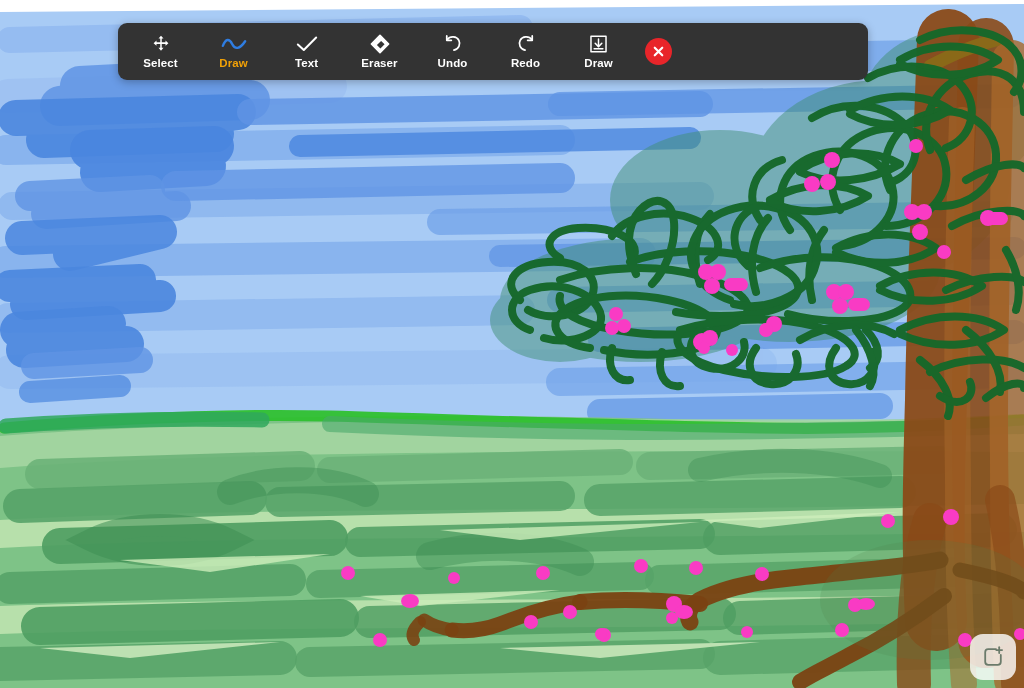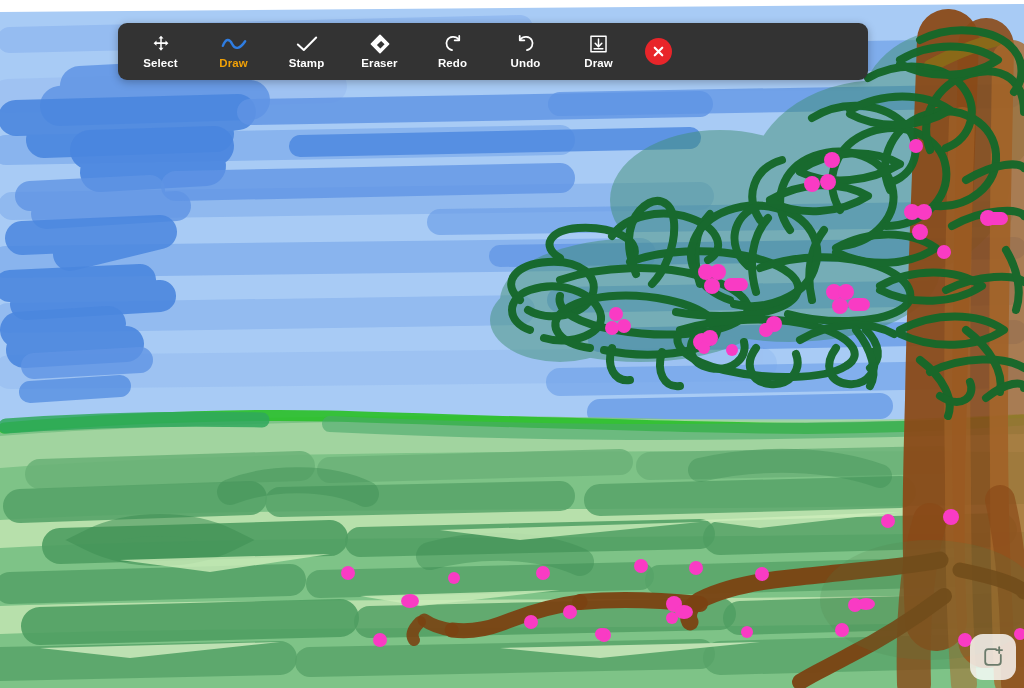--- a/index.html
+++ b/index.html
@@ -378,53 +378,53 @@
       </span>
       <span class="lbl">Draw</span>
     </div>
 
     <div class="tool">
       <span class="ico">
         <svg width="22" height="18" viewBox="0 0 24 18" fill="none" stroke="currentColor" stroke-width="2.2" stroke-linecap="round" stroke-linejoin="round">
           <path d="M2 9.5 L8.5 15.5 L22 2"></path>
         </svg>
       </span>
-      <span class="lbl">Stamp</span>
+      <span class="lbl">Text</span>
     </div>
 
 
     <div class="tool">
       <span class="ico">
         <svg width="22" height="22" viewBox="0 0 24 24" fill="none" stroke="currentColor" stroke-width="1.8" stroke-linejoin="round">
           <path d="M12 2.6 L21.4 12 L12 21.4 L2.6 12 Z" fill="currentColor"></path>
           <path d="M8.6 13.2 L13.2 8.6 L17 12.4 L12.4 17 Z" fill="#333333" stroke="none"></path>
         </svg>
       </span>
       <span class="lbl">Eraser</span>
     </div>
 
 
     <div class="tool">
       <span class="ico">
         <svg width="22" height="22" viewBox="0 0 24 24" fill="none" stroke="currentColor" stroke-width="1.9" stroke-linecap="round" stroke-linejoin="round">
+          <path d="M5.6 7.2 C9 2.8, 16 3.4, 18.4 8 C20.6 12.2, 18.2 17.6, 13 18.6"></path>
+          <path d="M5.2 3.2 L5.2 8 L10.2 8"></path>
+        </svg>
+      </span>
+      <span class="lbl">Undo</span>
+    </div>
+
+    <div class="tool">
+      <span class="ico">
+        <svg width="22" height="22" viewBox="0 0 24 24" fill="none" stroke="currentColor" stroke-width="1.9" stroke-linecap="round" stroke-linejoin="round">
           <path d="M18.4 7.2 C15 2.8, 8 3.4, 5.6 8 C3.4 12.2, 5.8 17.6, 11 18.6"></path>
           <path d="M18.8 3.2 L18.8 8 L13.8 8"></path>
         </svg>
       </span>
       <span class="lbl">Redo</span>
-    </div>
-
-    <div class="tool">
-      <span class="ico">
-        <svg width="22" height="22" viewBox="0 0 24 24" fill="none" stroke="currentColor" stroke-width="1.9" stroke-linecap="round" stroke-linejoin="round">
-          <path d="M5.6 7.2 C9 2.8, 16 3.4, 18.4 8 C20.6 12.2, 18.2 17.6, 13 18.6"></path>
-          <path d="M5.2 3.2 L5.2 8 L10.2 8"></path>
-        </svg>
-      </span>
-      <span class="lbl">Undo</span>
     </div>
 
 
     <div class="tool">
       <span class="ico">
         <svg width="21" height="22" viewBox="0 0 24 24" fill="none" stroke="currentColor" stroke-width="1.7" stroke-linecap="round" stroke-linejoin="round">
           <path d="M3.4 3.2h17.2v17.6H3.4z"></path>
           <path d="M12 6.4v8.4"></path>
           <path d="M8.2 11.2 L12 15 L15.8 11.2"></path>
           <path d="M7 17.4h10"></path>

